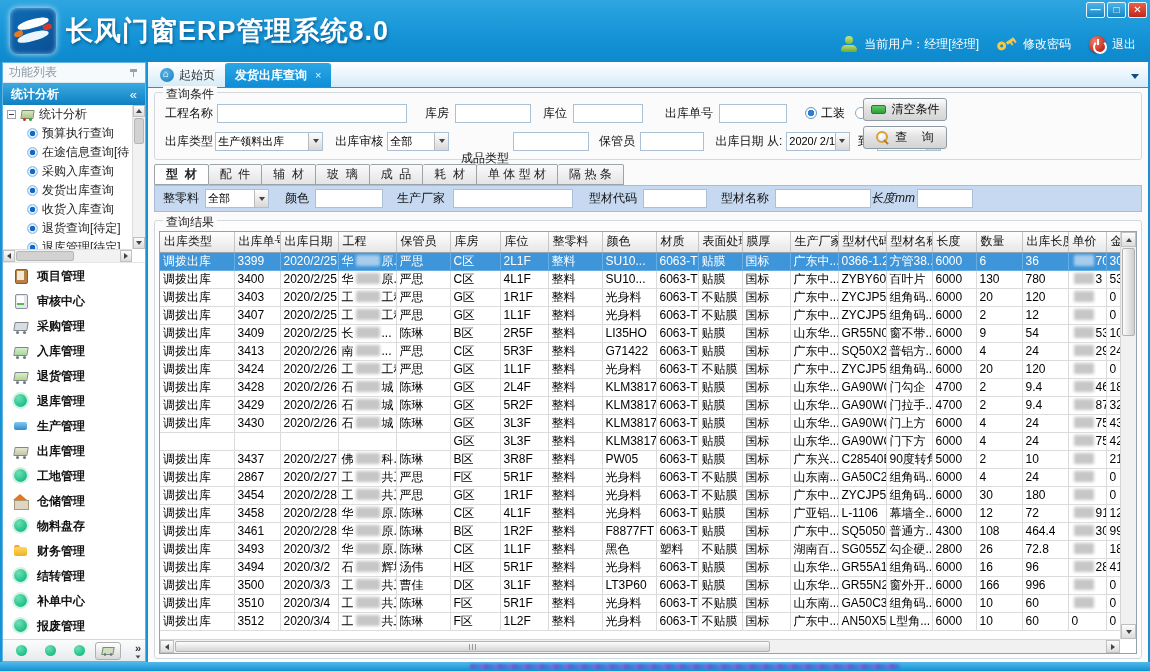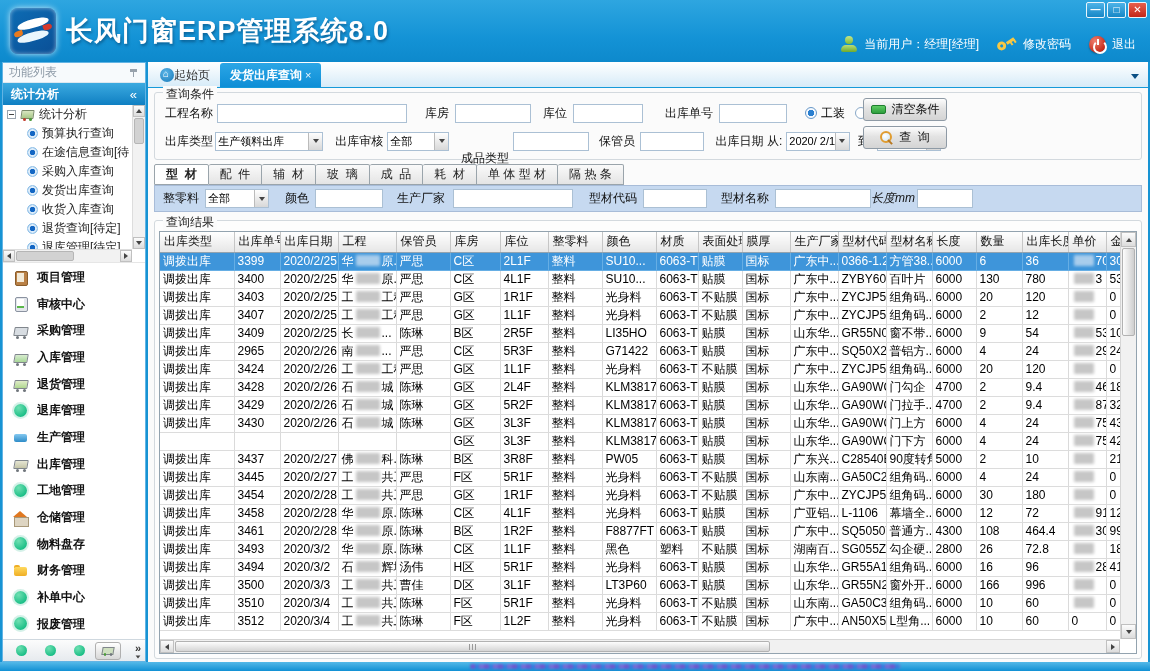--- a/index.html
+++ b/index.html
@@ -87,21 +87,21 @@
 .cart-mini{position:relative;width:13px;height:10px;}
 .cart-mini::before{content:'';position:absolute;left:0;top:1px;width:10px;height:6px;border:1px solid #80868c;background:#cfe0c0;transform:skewX(-10deg);}
 .cart-mini::after{content:'';position:absolute;left:2px;bottom:0;width:2.5px;height:2.5px;border-radius:50%;background:#4a9a3a;box-shadow:6px 0 0 #70767c;}
 .overflow{margin-left:auto;display:flex;flex-direction:column;align-items:center;line-height:1;color:#333;}
 .overflow b{font-size:11px;font-weight:bold;}
 .overflow .tri-down{transform:scale(.8);margin-top:1px;}
 
 
 .main{position:absolute;left:148px;top:62px;right:2px;bottom:9px;background:#fbfbfb;overflow:hidden;}
 .tabbar{position:absolute;top:0;left:0;right:0;height:26px;background:linear-gradient(#ffffff,#d6ebf8);border-bottom:1px solid #169ad9;display:flex;align-items:flex-end;padding-left:2px;}
-.tab{display:flex;align-items:center;height:24px;padding:0 10px;font-size:12px;color:#333;white-space:nowrap;}
+.tab{display:flex;align-items:center;gap:5px;height:24px;padding:0 10px;font-size:12px;color:#333;white-space:nowrap;}
 .home-icon{width:14px;height:14px;border-radius:50%;background:radial-gradient(circle at 40% 35%,#5cb6e8,#1678b8);position:relative;flex:0 0 auto;}
 .home-icon::before{content:'⌂';position:absolute;left:3px;top:1px;font-size:10px;color:#fff;line-height:1;}
 .tab.active{background:linear-gradient(#2ba6e6,#0e8ed6);color:#fff;font-weight:bold;border-radius:3px 3px 0 0;}
 .tab-close{font-size:11px;font-weight:normal;opacity:.92;margin-left:3px;}
 .tabbar-caret{margin-left:auto;margin-bottom:8px;margin-right:9px;width:0;height:0;border-left:4px solid transparent;border-right:4px solid transparent;border-top:5px solid #0b4f84;}
 
 .query-box{position:absolute;top:30px;left:6px;right:6px;height:68px;border:1px solid #d3d9de;border-radius:3px;}
 .legend{position:absolute;top:-7px;left:8px;background:#fbfbfb;padding:0 3px;font-size:12px;color:#222;white-space:nowrap;}
 .qrow{position:absolute;left:10px;right:200px;display:flex;align-items:center;}
 .qrow.r1{top:10px;height:20px;}
@@ -109,21 +109,21 @@
 .qlabel{font-size:12px;color:#111;white-space:nowrap;}
 .tbox{height:19px;border:1px solid #abc0d4;background:#fff;font-size:12px;padding:0 3px;font-family:inherit;}
 .combo{display:inline-flex;align-items:center;height:19px;border:1px solid #abc0d4;background:#fff;font-size:11px;overflow:hidden;}
 .combo .ctext{padding:0 2px;white-space:nowrap;overflow:hidden;flex:1;}
 .combo .abox{width:14px;align-self:stretch;background:linear-gradient(#fefefe,#d8d8d8);border-left:1px solid #bbb;display:flex;align-items:center;justify-content:center;flex:0 0 auto;}
 .radio{display:inline-flex;align-items:center;gap:4px;font-size:12px;white-space:nowrap;}
 .rdot{width:12px;height:12px;border-radius:50%;border:1px solid #88a8c8;background:#fff;}
 .radio.checked .rdot{background:radial-gradient(circle,#2a7fd0 0 3px,#f4f9ff 3.5px);border-color:#6898c8;}
 .btn{position:absolute;display:flex;align-items:center;justify-content:center;gap:6px;width:84px;height:23px;font-size:12px;color:#111;background:linear-gradient(#fdfdfd,#e3e3e3 45%,#d4d4d4);border:1px solid #8e9aa5;border-radius:3px;font-family:inherit;white-space:pre;}
 .btn.clear{top:5px;right:194px;}
-.btn.search{top:33px;right:194px;}
+.btn.search{top:33px;right:194px;font-family:Liberation Mono, monospace;}
 .eraser-icon{width:15px;height:9px;background:linear-gradient(#5ecc62,#2e9e3e);border:1px solid #1e7e2e;border-radius:2px;flex:0 0 auto;}
 .mag-icon{width:13px;height:13px;position:relative;flex:0 0 auto;}
 .mag-icon::before{content:'';position:absolute;left:0;top:0;width:8px;height:8px;border:2px solid #e09c30;border-radius:50%;background:radial-gradient(circle at 35% 35%,#fff,#cde4f2);}
 .mag-icon::after{content:'';position:absolute;right:0;bottom:1px;width:6px;height:2px;background:#b87820;transform:rotate(45deg);}
 
 .mtabs{position:absolute;top:102px;left:6px;height:21px;display:flex;}
 .mtab{height:21px;display:flex;align-items:center;padding:0 11px;font-size:12px;border:1px solid #9aa4ab;border-left-width:0;background:linear-gradient(#fafafa,#e4e4e4);color:#222;white-space:pre;border-radius:2px 2px 0 0;}
 .mtab:first-child{border-left-width:1px;}
 .mtab.active{background:#fff;font-weight:bold;}
 .subfilter{position:absolute;top:123px;left:6px;right:6px;height:27px;background:#c6d9f0;border:1px solid #a8bcd8;display:flex;align-items:center;padding:0 8px;font-size:12px;}
@@ -289,20 +289,24 @@
           <span class="nav-icon warehouse-icon"></span>
           <span class="nav-label">仓储管理</span>
         </div>
         <div class="nav-item">
           <span class="nav-icon green-dot-icon"></span>
           <span class="nav-label">物料盘存</span>
         </div>
         <div class="nav-item">
           <span class="nav-icon finance-folder-icon"></span>
           <span class="nav-label">财务管理</span>
+        </div>
+        <div class="nav-item">
+          <span class="nav-icon green-dot-icon"></span>
+          <span class="nav-label">结转管理</span>
         </div>
         <div class="nav-item">
           <span class="nav-icon green-dot-icon"></span>
           <span class="nav-label">补单中心</span>
         </div>
         <div class="nav-item">
           <span class="nav-icon green-dot-icon"></span>
           <span class="nav-label">报废管理</span>
         </div>
       </div>
@@ -583,21 +587,21 @@
                 <td>GR55N02</td>
                 <td>窗不带...</td>
                 <td>6000</td>
                 <td>9</td>
                 <td>54</td>
                 <td><span class="blur-block"></span>537</td>
                 <td>106</td>
               </tr>
               <tr>
                 <td>调拨出库</td>
-                <td>2965</td>
+                <td>3413</td>
                 <td>2020/2/26</td>
                 <td>南<span class="blur-block wide"></span>...</td>
                 <td>严思</td>
                 <td>C区</td>
                 <td>5R3F</td>
                 <td>整料</td>
                 <td>G71422</td>
                 <td>6063-T5</td>
                 <td>贴膜</td>
                 <td>国标</td>
@@ -737,21 +741,21 @@
                 <td>C28540B</td>
                 <td>90度转角</td>
                 <td>5000</td>
                 <td>2</td>
                 <td>10</td>
                 <td><span class="blur-block"></span></td>
                 <td>216</td>
               </tr>
               <tr>
                 <td>调拨出库</td>
-                <td>3445</td>
+                <td>2867</td>
                 <td>2020/2/27</td>
                 <td>工<span class="blur-block wide"></span>共工程</td>
                 <td>严思</td>
                 <td>F区</td>
                 <td>5R1F</td>
                 <td>整料</td>
                 <td>光身料</td>
                 <td>6063-T5</td>
                 <td>不贴膜</td>
                 <td>国标</td>

